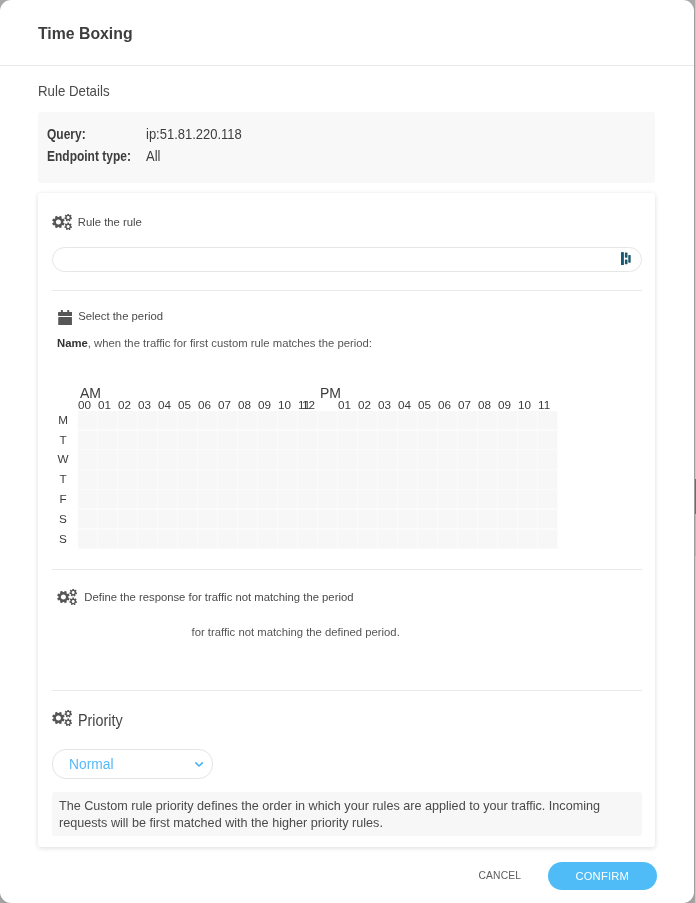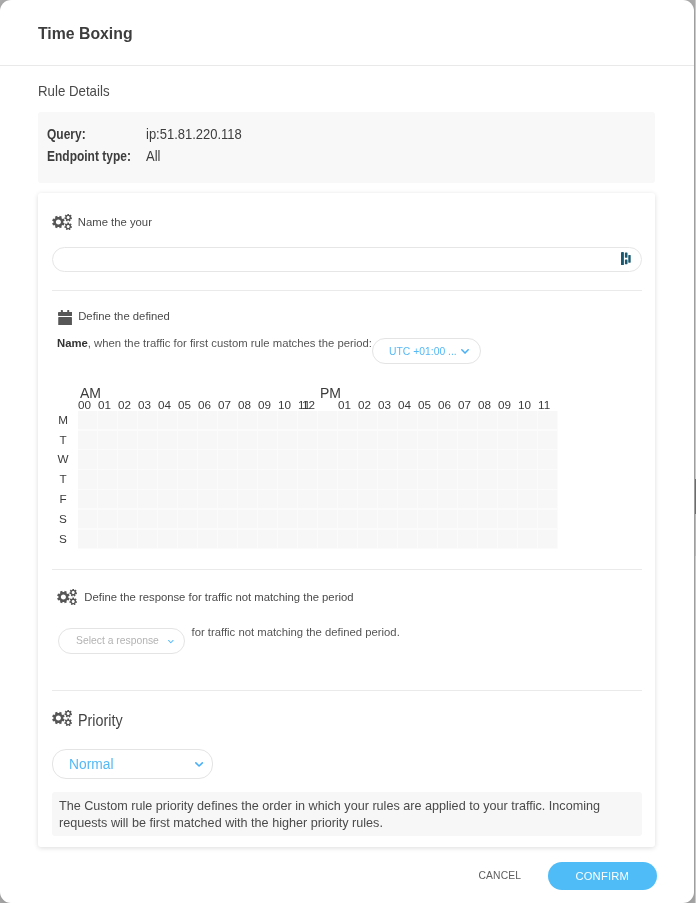--- a/index.html
+++ b/index.html
@@ -106,45 +106,39 @@
       <div class="det det-val" style="left:107.9px; top:36.0px;">All</div>
     </div>
 
     <div class="card">
 
       <span class="ico" style="left:13.7px; top:21.1px;">
         <svg width="20.1" height="16" viewBox="0 0 20.1 16">
             <use href="#cogs"></use>
           </svg>
       </span>
-      <div class="sec-title" style="left:39.8px; top:22.8px;">Name the your</div>
+      <div class="sec-title" style="left:39.8px; top:22.8px;">Rule the rule</div>
       <div class="name-input" style="top:53.6px;"></div>
       <span class="ico" style="left:582.9px; top:58.9px;">
         <svg width="9.7" height="13.1" viewBox="0 0 9.7 13.1">
             <use href="#barchart"></use>
           </svg>
       </span>
 
       <div class="divider" style="top:97px;"></div>
 
       <span class="ico" style="left:19.8px; top:116.5px;">
         <svg width="14.2" height="15.8" viewBox="0 0 14.2 15.8">
             <use href="#calendar"></use>
           </svg>
       </span>
-      <div class="sec-title" style="left:40.2px; top:116.7px;">Define the defined</div>
+      <div class="sec-title" style="left:40.2px; top:116.7px;">Select the period</div>
 
       <div class="sentence" style="left:19px; top:144px;">
         <b>Name</b><span>, when the traffic for first custom rule matches the period:</span>
-      </div>
-      <div class="pill" style="left:334px; top:145px; width:109px; height:26px; padding:0 11px 0 15.5px; justify-content:space-between;">
-        <span class="pill-text">UTC +01:00 ...</span>
-        <svg class="chev" width="8" height="5.4" viewBox="0 0 8 5.4">
-            <path d="M0.8 0.8 L4 4.1 L7.2 0.8" fill="none" stroke="#49b0f6" stroke-width="1.5" stroke-linecap="round" stroke-linejoin="round"></path>
-          </svg>
       </div>
 
       <div class="grid-wrap">
           <div class="hr-head" style="left:42px; top:192.2px">AM</div>
           <div class="hr-head" style="left:282px; top:192.2px">PM</div>
           <div class="hr-lbl" style="left:40px; top:205.2px; width:20px">00</div>
           <div class="hr-lbl" style="left:60px; top:205.2px; width:20px">01</div>
           <div class="hr-lbl" style="left:80px; top:205.2px; width:20px">02</div>
           <div class="hr-lbl" style="left:100px; top:205.2px; width:20px">03</div>
           <div class="hr-lbl" style="left:120px; top:205.2px; width:20px">04</div>
@@ -346,26 +340,20 @@
         </div>
 
       <div class="divider" style="top:376px;"></div>
 
       <span class="ico" style="left:19px; top:396px;">
         <svg width="20.1" height="16" viewBox="0 0 20.1 16">
             <use href="#cogs"></use>
           </svg>
       </span>
       <div class="sec-title" style="left:46.3px; top:397.5px;">Define the response for traffic not matching the period</div>
-      <div class="pill" style="left:20.4px; top:434.7px; width:127px; height:26px; padding:0 10.5px 0 16.8px; justify-content:space-between;">
-        <span class="pill-text ph">Select a response</span>
-        <svg class="chev" width="8.3" height="5.6" viewBox="0 0 8.3 5.6">
-            <path d="M0.85 0.85 L4.15 4.2 L7.45 0.85" fill="none" stroke="#5cbdf8" stroke-width="1.5" stroke-linecap="round" stroke-linejoin="round"></path>
-          </svg>
-      </div>
       <div class="sentence" style="left:153.5px; top:432.5px;">for traffic not matching the defined period.</div>
 
       <div class="divider" style="top:497px;"></div>
 
       <span class="ico" style="left:13.7px; top:516.8px;">
         <svg width="20.1" height="16" viewBox="0 0 20.1 16">
             <use href="#cogs"></use>
           </svg>
       </span>
       <div class="sec-title big" style="left:40.3px; top:519.2px;">Priority</div>

